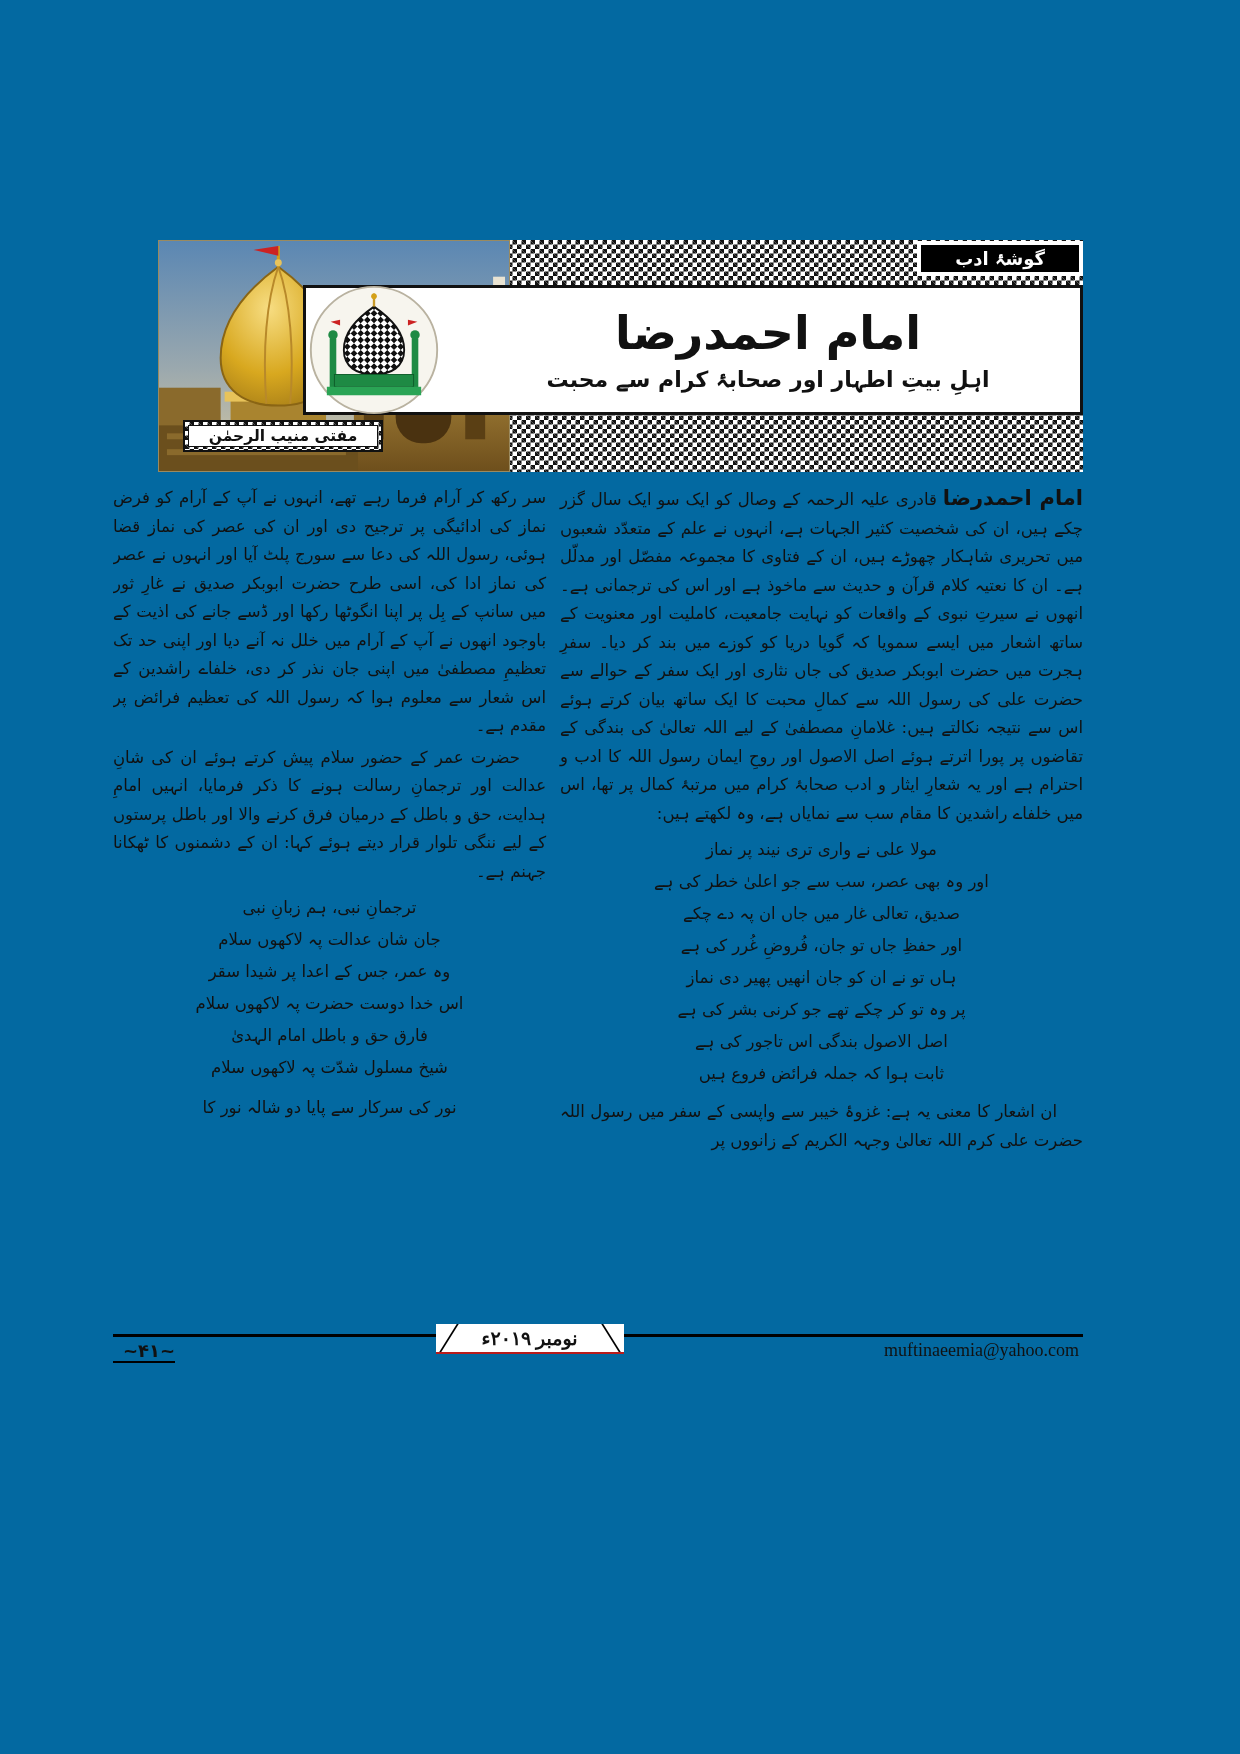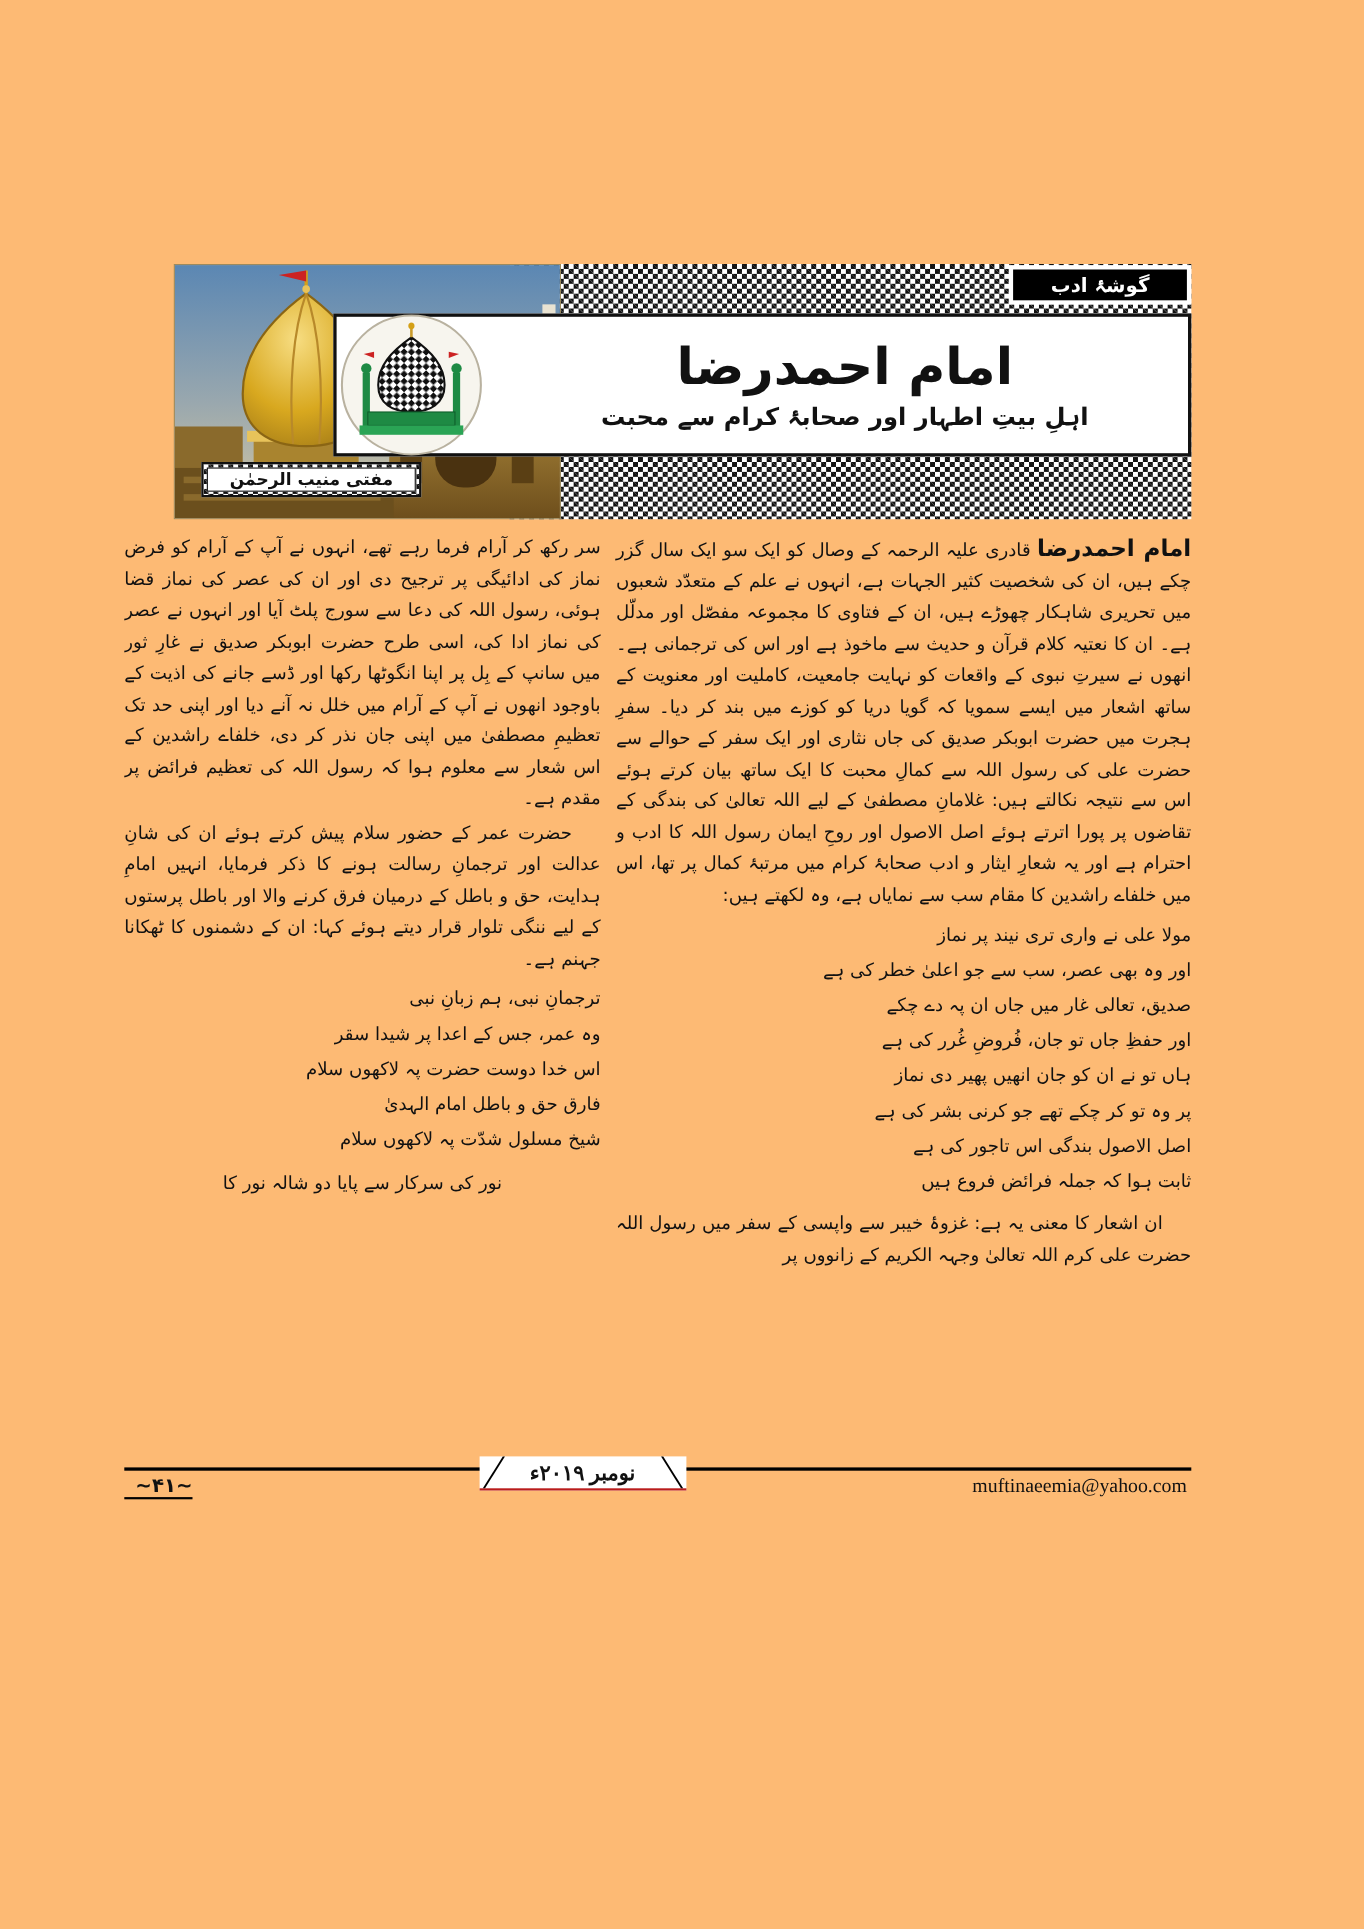--- a/index.html
+++ b/index.html
@@ -5,21 +5,21 @@
   * { margin:0; padding:0; box-sizing:border-box; }
   html,body { background:#ffffff; }
   body {
     width:1240px; height:1754px;
     font-family:"DejaVu Sans", sans-serif;
     color:#111;
     position:relative;
   }
   .page {
     position:absolute; left:0; top:0; width:1240px; height:1754px;
-    background:#fdba74; overflow:hidden;
+    background:#0369a1; overflow:hidden;
   }
 
   
   .header { position:absolute; left:113px; top:240px; width:970px; height:232px; }
   .checker-bg {
     background-color:#fff;
     background-image:
       linear-gradient(45deg,#111 25%,transparent 25%,transparent 75%,#111 75%),
       linear-gradient(45deg,#111 25%,transparent 25%,transparent 75%,#111 75%);
     background-size:9px 9px;
@@ -66,21 +66,21 @@
   .columns {
     position:absolute; left:113px; top:484px; width:970px; height:848px;
     display:flex; gap:14px; overflow:hidden;
   }
   .col { font-size:16.5px; line-height:28.5px; text-align:justify; }
   .col-start { width:523px; }
   .col-end { width:433px; }
   p.para { margin-bottom:3px; }
   p.indent { text-indent:26px; }
   .lead { font-weight:bold; font-size:21px; }
-  .poem { text-align:right; margin:6px 0 8px 0; }
+  .poem { text-align:center; margin:6px 0 8px 0; }
   .poem-line { line-height:32px; white-space:nowrap; }
   .verse { text-align:center; line-height:32px; margin-top:6px; }
 
   
   .footer {
     position:absolute; left:113px; top:1334px; width:970px;
     border-top:3px solid #000;
   }
   .footer-row {
     display:flex; justify-content:space-between; align-items:flex-start;
@@ -214,20 +214,21 @@
 
       <p class="para indent">ان اشعار کا معنی یہ ہے: غزوۂ خیبر سے واپسی کے سفر میں رسول اللہ حضرت علی کرم اللہ تعالیٰ وجہہ الکریم کے زانووں پر</p>
     </div>
 
     <div class="col col-end">
       <p class="para">سر رکھ کر آرام فرما رہے تھے، انہوں نے آپ کے آرام کو فرض نماز کی ادائیگی پر ترجیح دی اور ان کی عصر کی نماز قضا ہوئی، رسول اللہ کی دعا سے سورج پلٹ آیا اور انہوں نے عصر کی نماز ادا کی، اسی طرح حضرت ابوبکر صدیق نے غارِ ثور میں سانپ کے بِل پر اپنا انگوٹھا رکھا اور ڈسے جانے کی اذیت کے باوجود انھوں نے آپ کے آرام میں خلل نہ آنے دیا اور اپنی حد تک تعظیمِ مصطفیٰ میں اپنی جان نذر کر دی، خلفاے راشدین کے اس شعار سے معلوم ہوا کہ رسول اللہ کی تعظیم فرائض پر مقدم ہے۔</p>
       <p class="para indent">حضرت عمر کے حضور سلام پیش کرتے ہوئے ان کی شانِ عدالت اور ترجمانِ رسالت ہونے کا ذکر فرمایا، انہیں امامِ ہدایت، حق و باطل کے درمیان فرق کرنے والا اور باطل پرستوں کے لیے ننگی تلوار قرار دیتے ہوئے کہا: ان کے دشمنوں کا ٹھکانا جہنم ہے۔</p>
 
       <div class="poem">
         <div class="poem-line">ترجمانِ نبی، ہم زبانِ نبی</div>
+        <div class="poem-line">جان شان عدالت پہ لاکھوں سلام</div>
         <div class="poem-line">وہ عمر، جس کے اعدا پر شیدا سقر</div>
         <div class="poem-line">اس خدا دوست حضرت پہ لاکھوں سلام</div>
         <div class="poem-line">فارق حق و باطل امام الہدیٰ</div>
         <div class="poem-line">شیخ مسلول شدّت پہ لاکھوں سلام</div>
       </div>
 
       <div class="verse">نور کی سرکار سے پایا دو شالہ نور کا</div>
     </div>
   </div>
 

